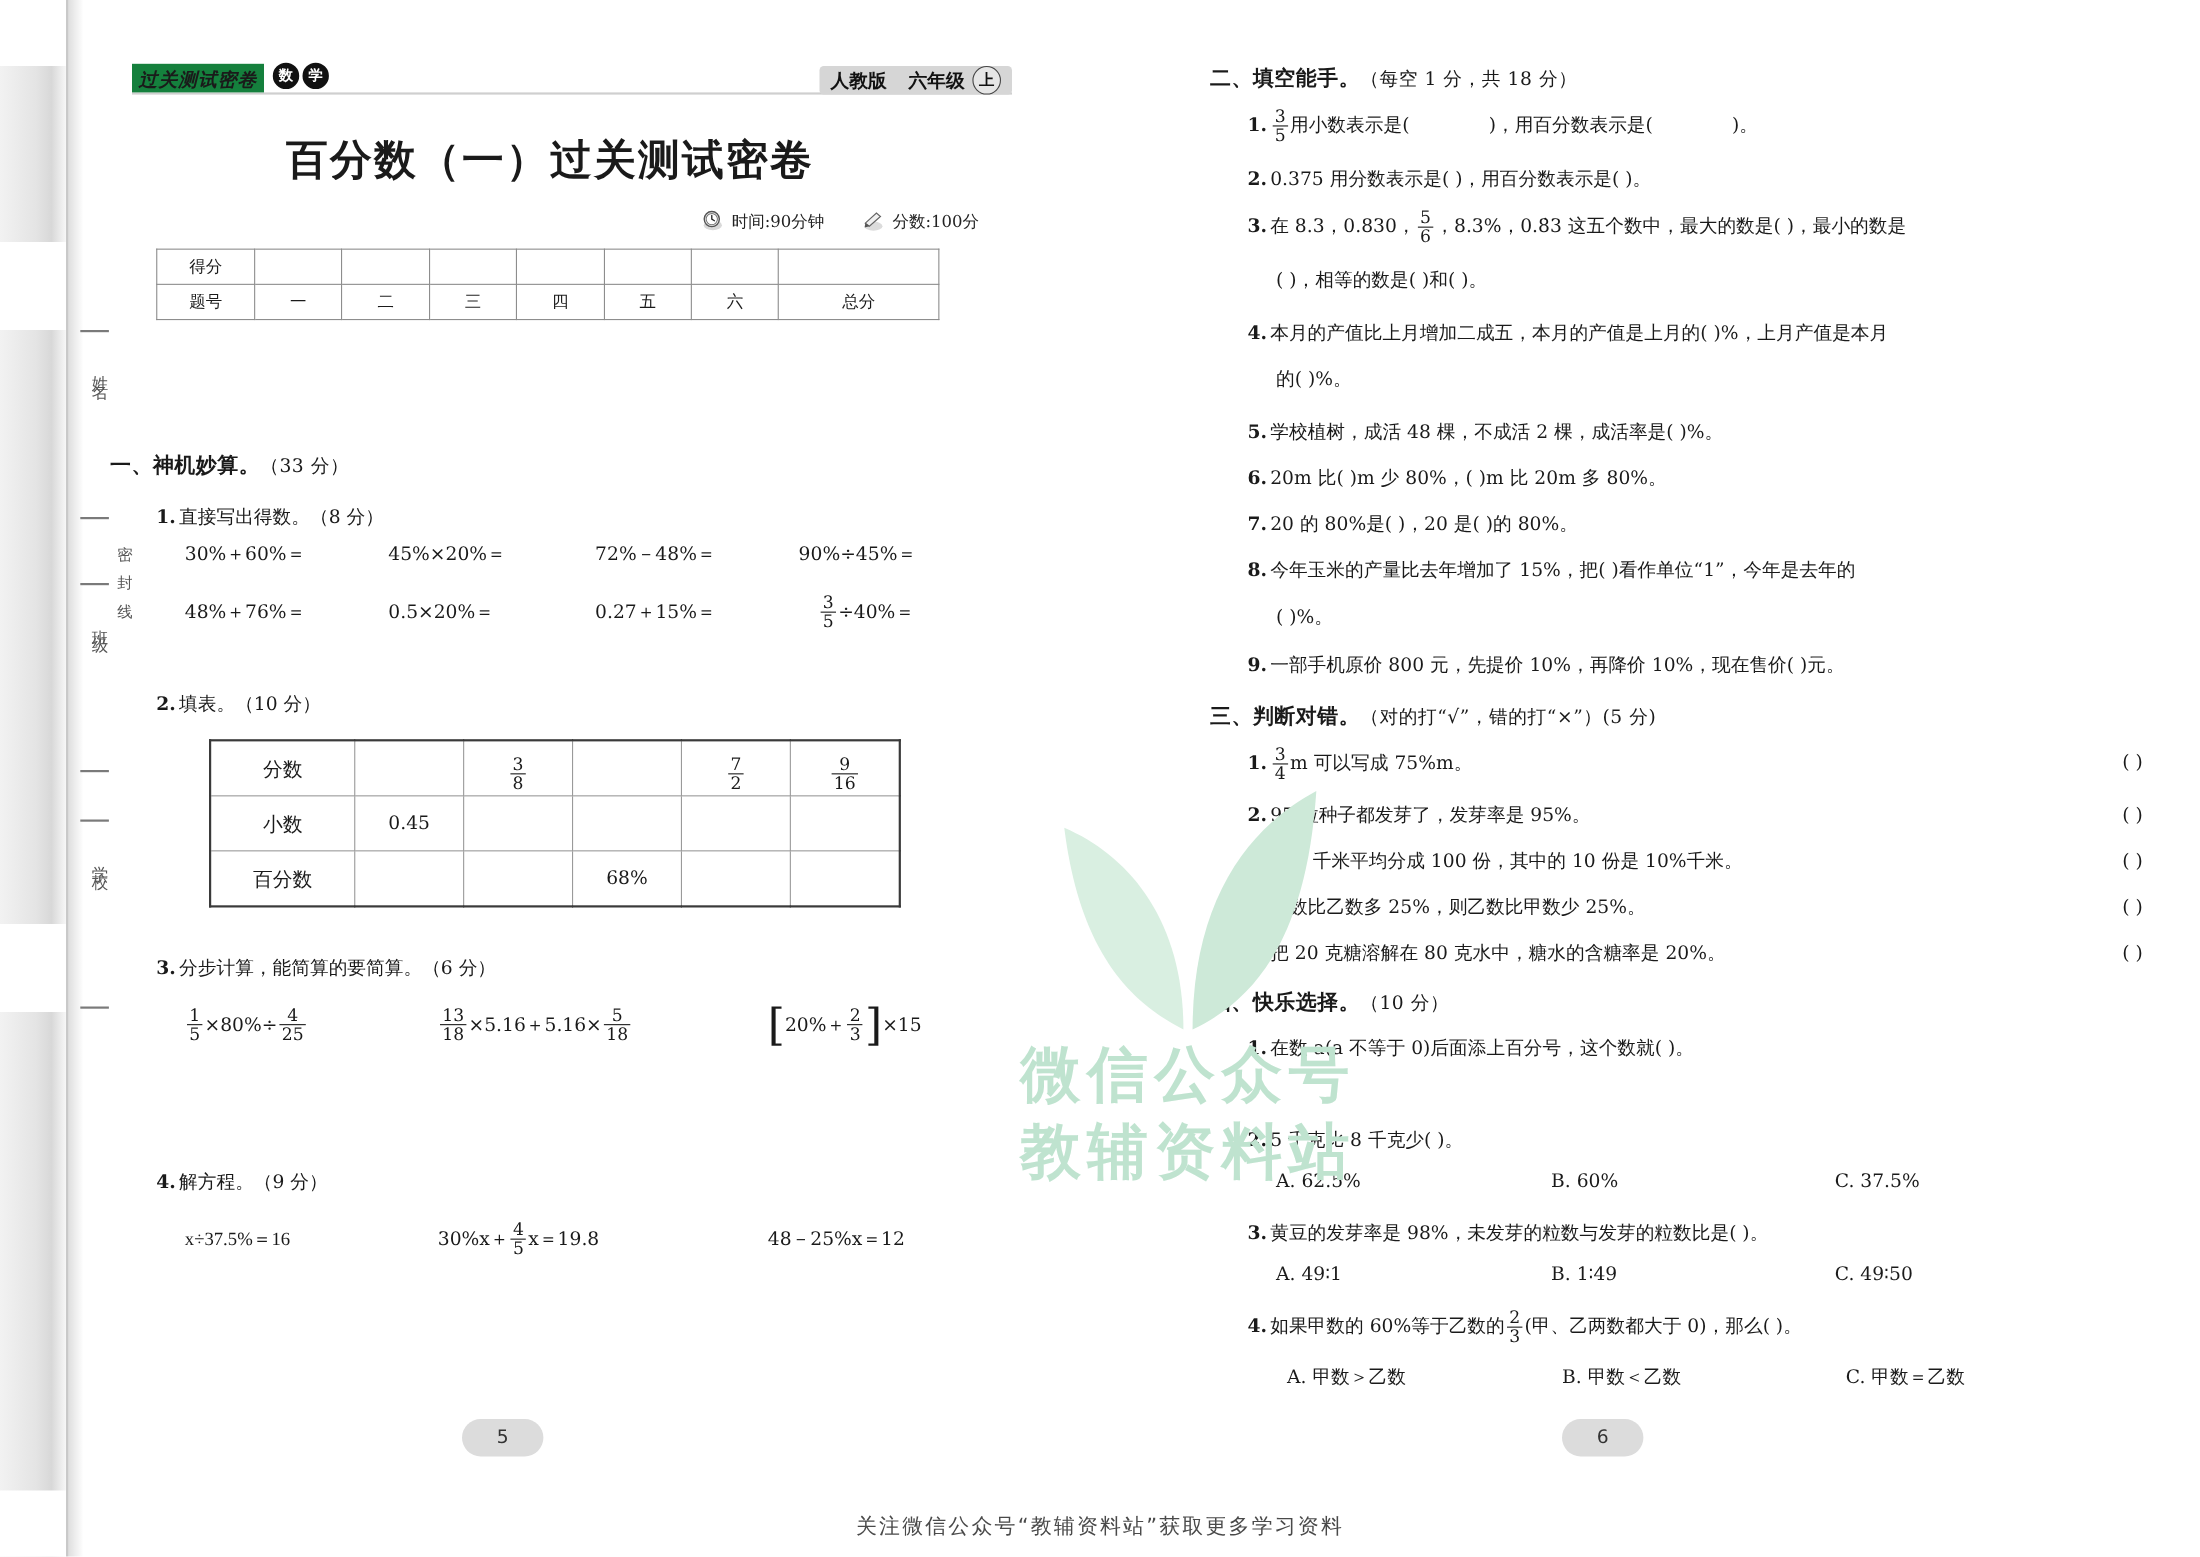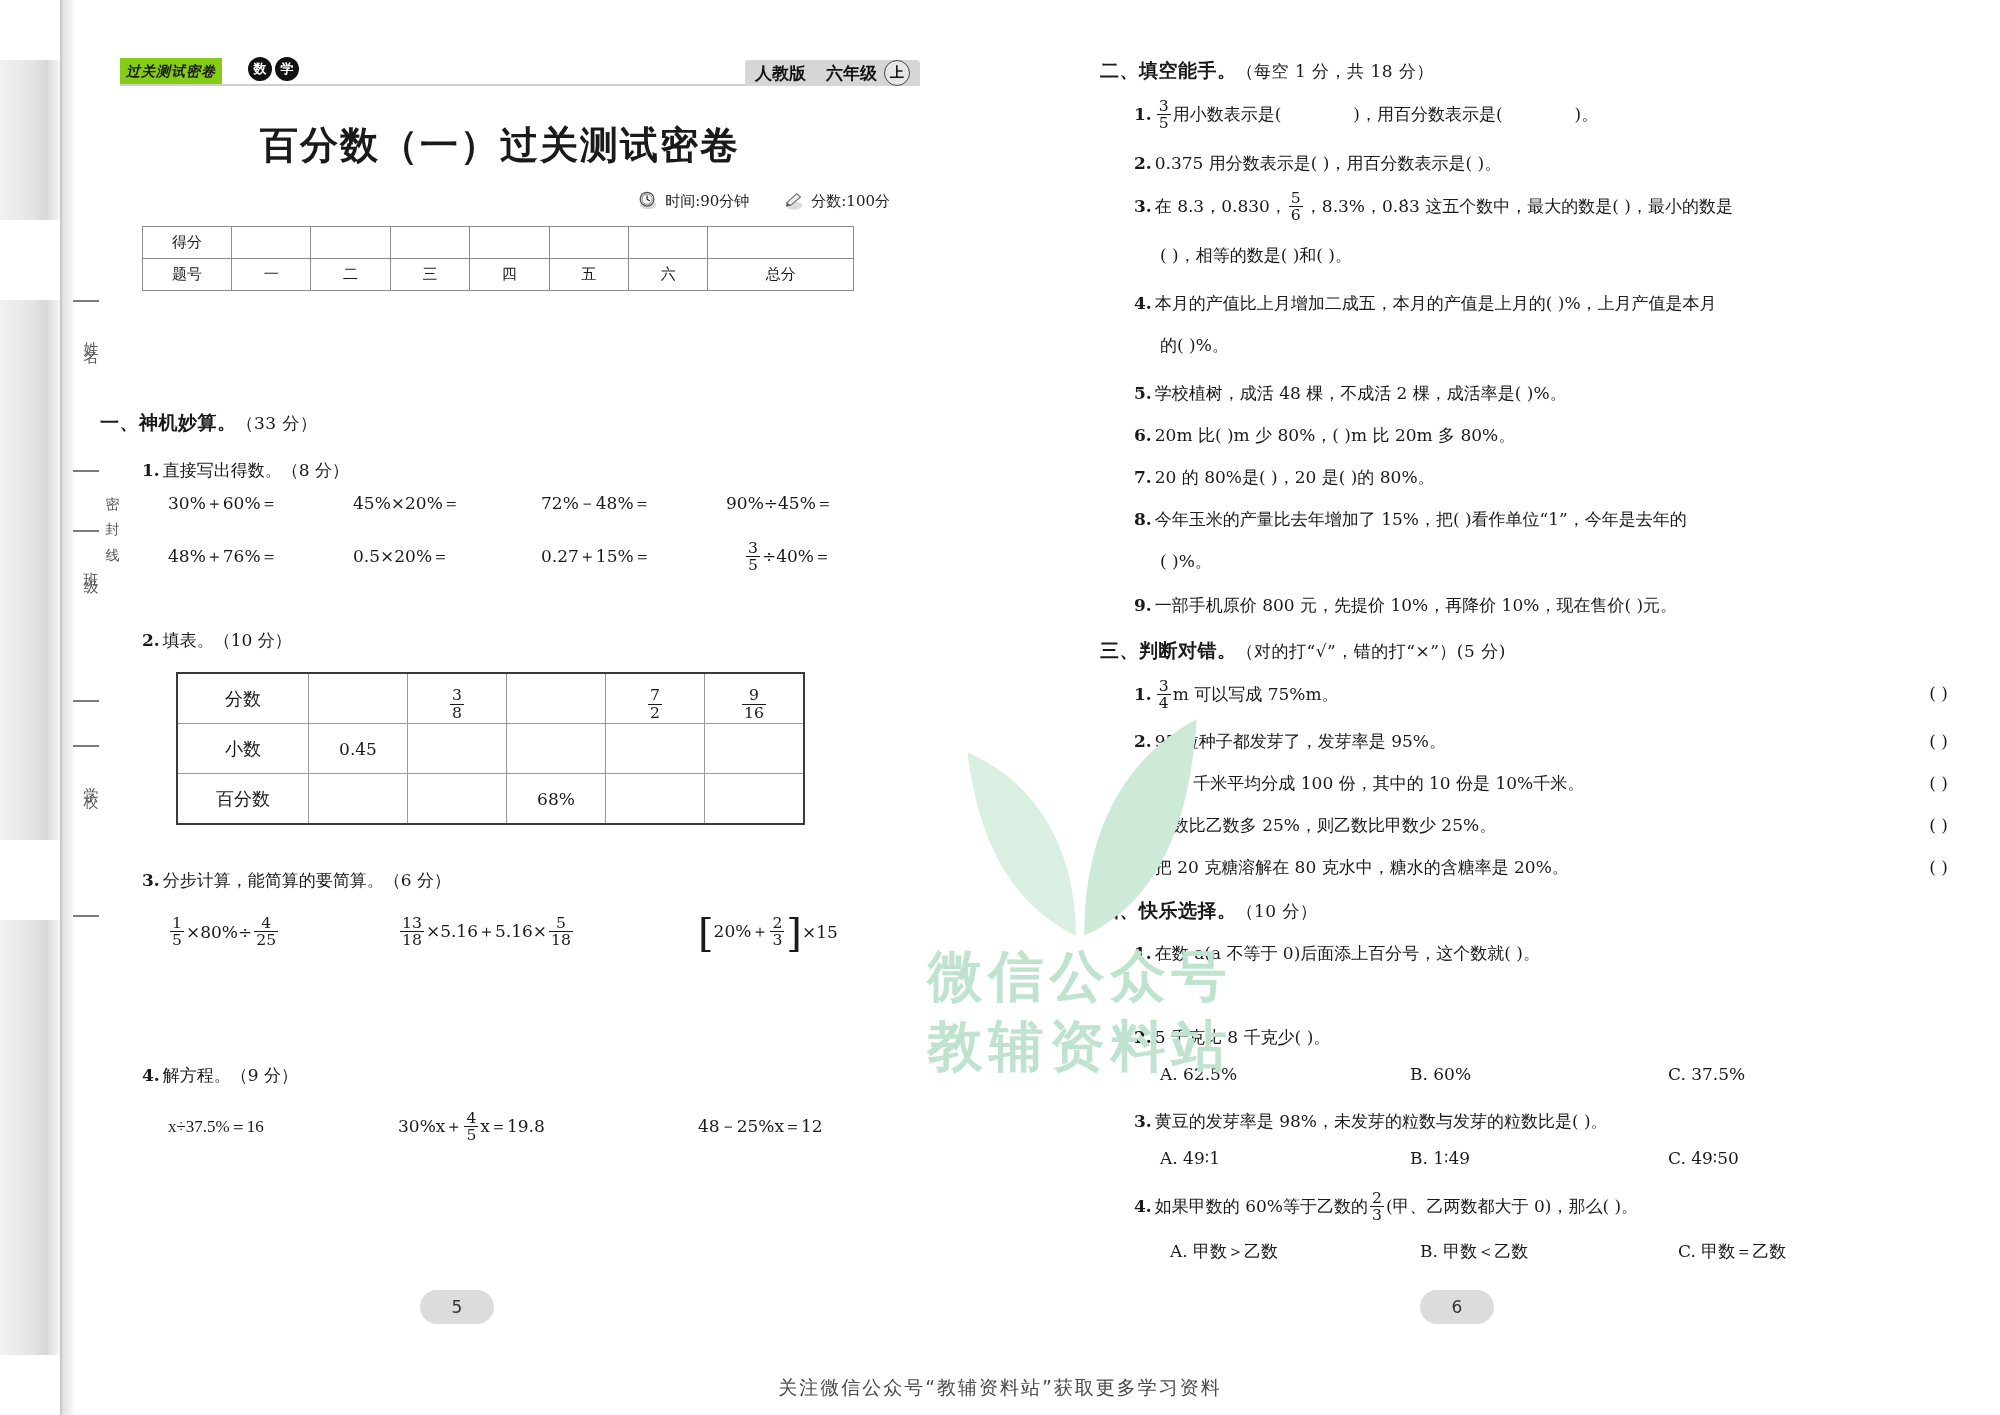--- a/index.html
+++ b/index.html
@@ -46,23 +46,23 @@
   .col-left{left:100px;width:880px;height:1415px;}
   .col-right{left:1100px;width:860px;height:1415px;}
 
   
   .masthead{position:absolute;left:20px;top:58px;width:800px;height:30px;}
   .masthead-rule{
     position:absolute;left:0;top:26px;width:800px;height:2px;background:#cfcfcf;
   }
   .masthead-tag{
     position:absolute;left:0;top:0;height:26px;
-    background:#84cc16;color:#1a1a1a;
+    background:#15803d;color:#1a1a1a;
     font-family:"DejaVu Serif","Liberation Serif",serif;
-    font-style:italic;font-weight:bold;font-size:14px;
+    font-style:italic;font-weight:bold;font-size:17px;
     letter-spacing:1px;padding:2px 6px 0 6px;box-sizing:border-box;
     display:flex;align-items:center;
   }
   .subject-badges{position:absolute;left:128px;top:-1px;display:flex;gap:3px;}
   .badge-circ{
     width:24px;height:24px;border-radius:50%;background:#111;color:#fff;
     font-size:13px;display:flex;align-items:center;justify-content:center;
     font-family:"DejaVu Sans","Liberation Sans",sans-serif;font-weight:bold;
     border:2px solid #111;box-sizing:border-box;
   }
@@ -121,21 +121,21 @@
   .frac .num{padding:0 2px;}
   .frac .den{padding:0 2px;border-top:1.3px solid #1a1a1a;}
 
   
   .conv-table{border-collapse:collapse;font-size:17px;}
   .conv-table td{
     border:1px solid #9a9a9a;height:47px;text-align:center;vertical-align:middle;
   }
   .conv-table td.lbl{width:128px;font-family:"DejaVu Sans","Liberation Sans",sans-serif;font-size:18px;}
   .conv-table td.cell{width:96px;}
-  .conv-table{border:2px solid #3a3a3a;}
+  .conv-table{border:2px solid #3a3a3a;margin-left:14px;}
 
   
   .wm{
     position:absolute;left:800px;top:690px;width:560px;height:430px;
     pointer-events:none;user-select:none;
   }
   .wm-leaf{position:absolute;left:150px;top:0;width:260px;height:250px;}
   .wm-text1{
     position:absolute;left:-20px;top:250px;width:600px;text-align:center;
     font-size:55px;font-weight:bold;color:#bfe3cf;letter-spacing:6px;

